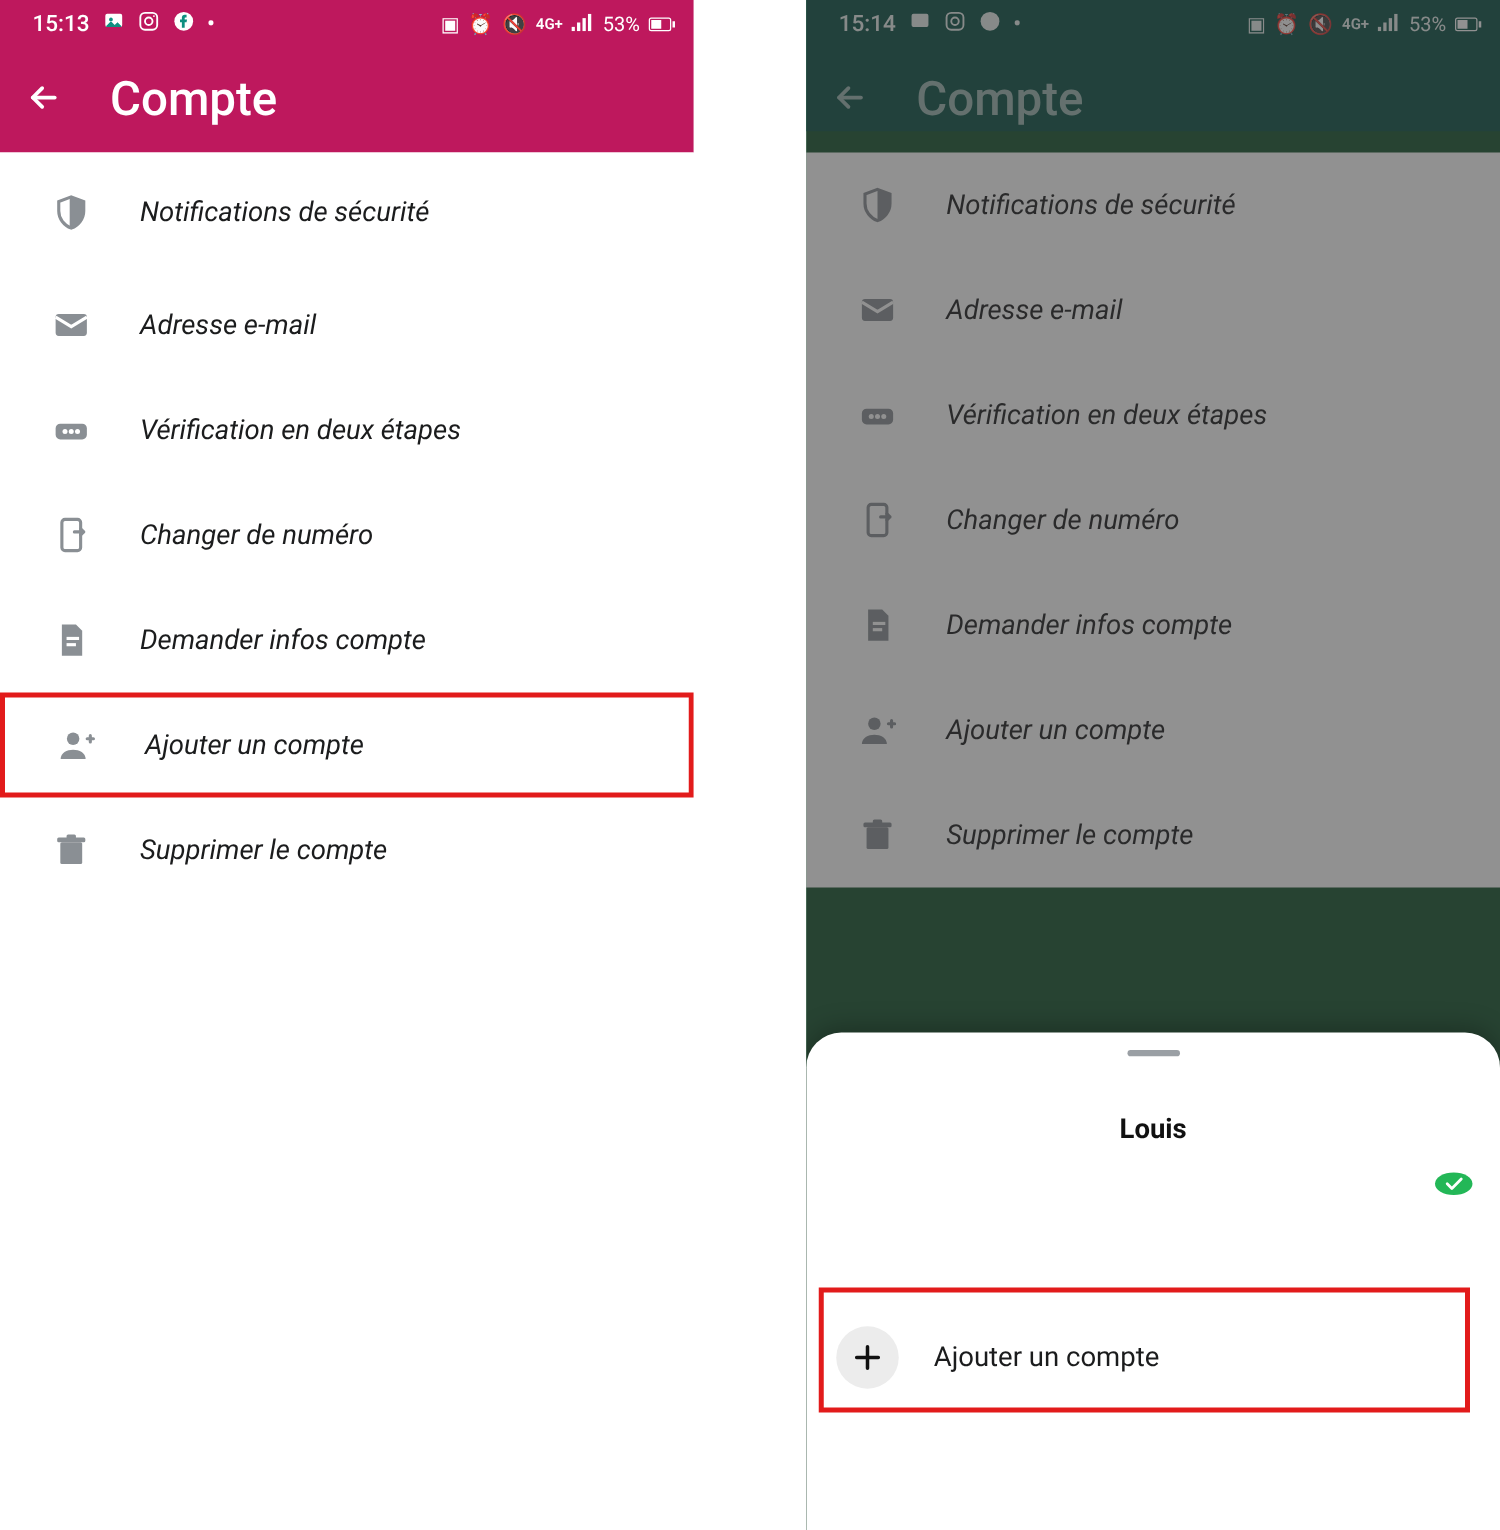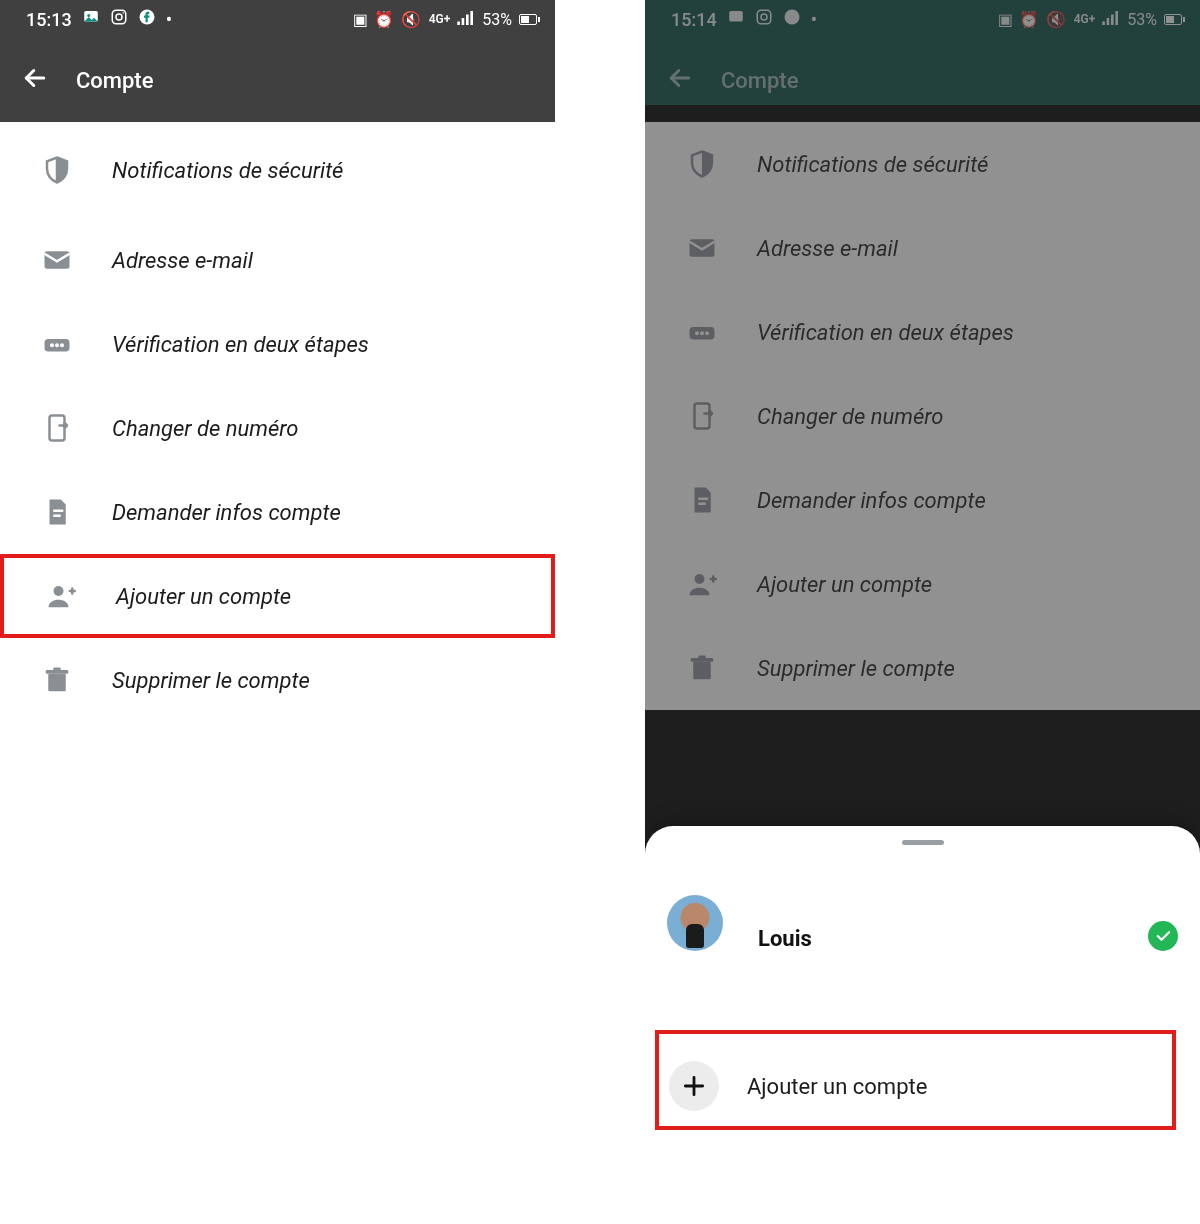--- a/index.html
+++ b/index.html
@@ -9,21 +9,21 @@
       width:1200px; height:1224px;
       display:flex;
     }
     .screen {
       position:relative;
       width:555px; height:1224px;
       flex:0 0 555px;
       overflow:hidden;
     }
     .screen.left { background:#fff; }
-    .screen.right { background:#000000;padding-left:21px; }
+    .screen.right { background:#14532d;padding-left:21px; }
     .gap { flex:0 0 90px; background:#fff; }
 
     
     .statusbar {
       height:38px;
       display:flex; align-items:center; justify-content:space-between;
       padding:0 18px 0 26px;
       color:#fff;
       font-size:18px;
     }
@@ -35,25 +35,25 @@
     .sb-right .bat-fill { position:absolute; left:1px; top:1px; bottom:1px; width:52%; background:#fff; }
 
     
     .appbar {
       height:84px;
       display:flex; align-items:center;
       padding-left:20px;
       gap:26px;
     }
     .appbar .back-arrow svg { width:30px; height:30px; }
-    .appbar-title { font-size:22px; font-weight:500; color:#fff; }
+    .appbar-title { font-size:38px; font-weight:500; color:#fff;margin-left:12px; }
 
     
     .header { }
-    .left .header { background:#404040; }
+    .left .header { background:#be185d; }
     .right .header-bg {
       position:absolute; top:0; left:0; right:0; height:105px;
       background:#0a4f44;
     }
 
     
     .settings-list { background:#fff; }
     .list-item {
       display:flex; align-items:center;
       height:84px;
@@ -101,24 +101,25 @@
       border-top-left-radius:28px;
       border-top-right-radius:28px;
       box-shadow:0 -4px 20px rgba(0,0,0,0.25);
     }
     .drag-handle {
       width:42px; height:5px; border-radius:3px;
       background:#9a9fa4;
       margin:14px auto 24px auto;
     }
     .account-row {
-      display:flex; align-items:flex-end;
+      display:flex; align-items:center;
       padding:0 22px;
-      gap:35px;
+      gap:22px;
       height:82px;
+      flex-direction:column;
     }
     .avatar {
       width:56px; height:56px; border-radius:50%;
       background:radial-gradient(circle at 50% 40%, #b9886b 0 14px, transparent 15px),
                  linear-gradient(#7aaed4,#7aaed4);
       background-size:100% 100%;
       position:relative;
       overflow:hidden;
     }
     .avatar::after{

